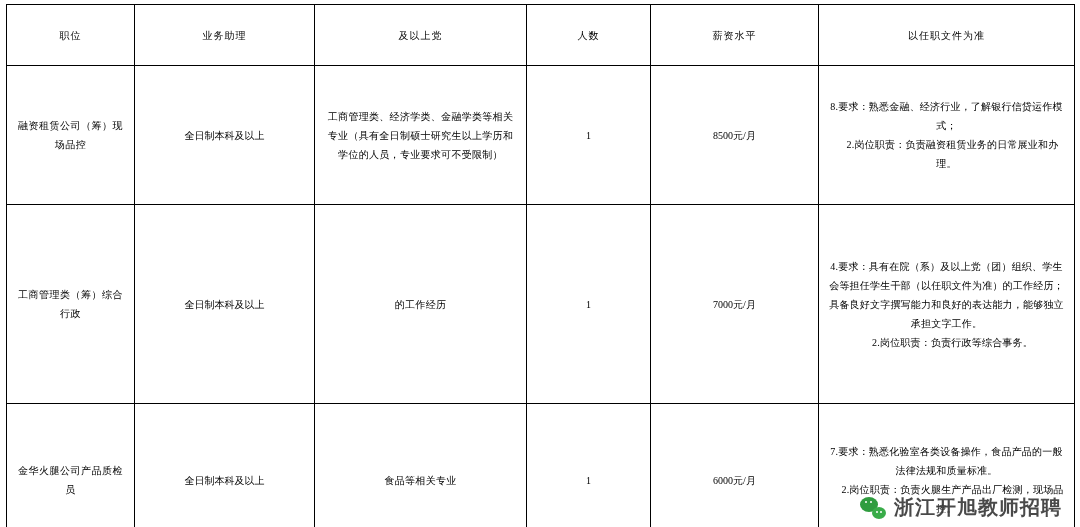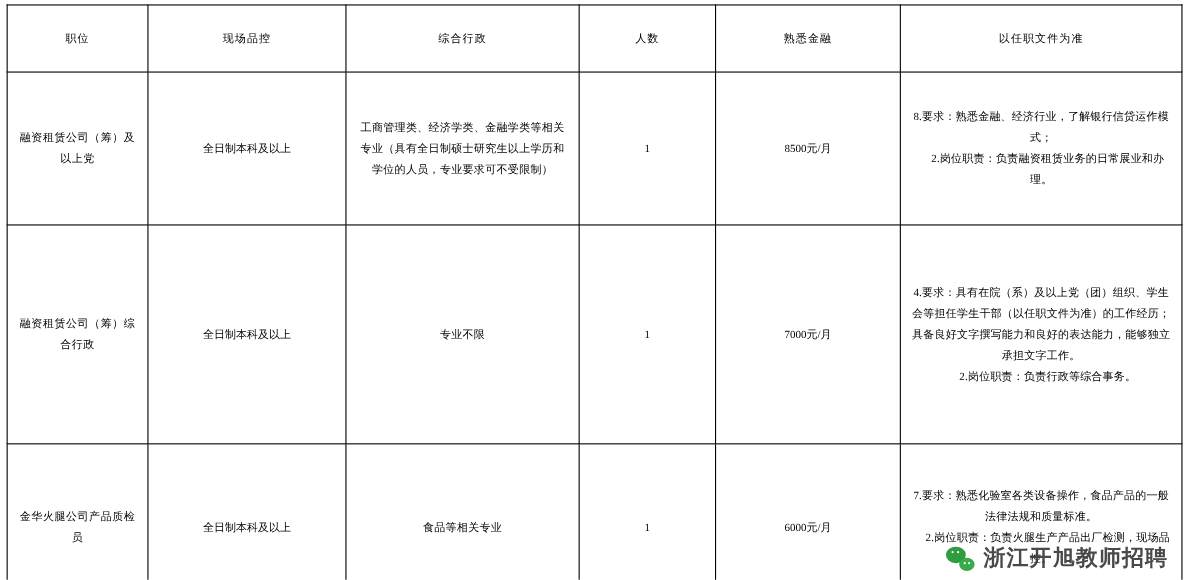--- a/index.html
+++ b/index.html
@@ -134,43 +134,43 @@
       <col class="col-pos">
       <col class="col-edu">
       <col class="col-major">
       <col class="col-num">
       <col class="col-sal">
       <col class="col-duty">
     </colgroup>
     <thead>
       <tr>
         <th>职位</th>
-        <th>现场品控</th>
-        <th>综合行政</th>
+        <th>业务助理</th>
+        <th>及以上党</th>
         <th>人数</th>
-        <th>熟悉金融</th>
+        <th>薪资水平</th>
         <th>以任职文件为准</th>
       </tr>
     </thead>
     <tbody>
       <tr class="row-1">
-        <td class="cell-position">融资租赁公司（筹）及以上党</td>
+        <td class="cell-position">融资租赁公司（筹）现场品控</td>
         <td class="cell-education">全日制本科及以上</td>
         <td class="cell-major">工商管理类、经济学类、金融学类等相关专业（具有全日制硕士研究生以上学历和学位的人员，专业要求可不受限制）</td>
         <td class="cell-count">1</td>
         <td class="cell-salary">8500元/月</td>
         <td class="cell-duty">
           <span class="duty-item indent-1">8.要求：熟悉金融、经济行业，了解银行信贷运作模式；</span>
           <span class="duty-item indent-2">2.岗位职责：负责融资租赁业务的日常展业和办理。</span>
         </td>
       </tr>
       <tr class="row-2">
-        <td class="cell-position">融资租赁公司（筹）综合行政</td>
+        <td class="cell-position">工商管理类（筹）综合行政</td>
         <td class="cell-education">全日制本科及以上</td>
-        <td class="cell-major">专业不限</td>
+        <td class="cell-major">的工作经历</td>
         <td class="cell-count">1</td>
         <td class="cell-salary">7000元/月</td>
         <td class="cell-duty">
           <span class="duty-item indent-1">4.要求：具有在院（系）及以上党（团）组织、学生会等担任学生干部（以任职文件为准）的工作经历；具备良好文字撰写能力和良好的表达能力，能够独立承担文字工作。</span>
           <span class="duty-item indent-2">2.岗位职责：负责行政等综合事务。</span>
         </td>
       </tr>
       <tr class="row-3">
         <td class="cell-position">金华火腿公司产品质检员</td>
         <td class="cell-education">全日制本科及以上</td>

